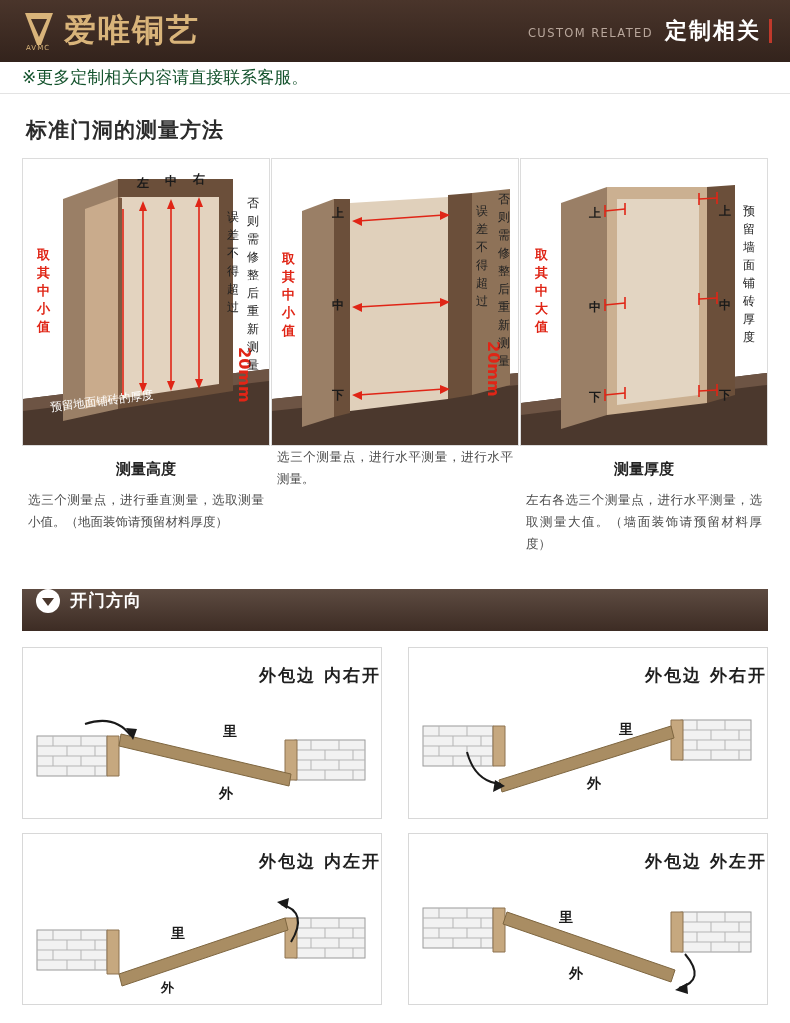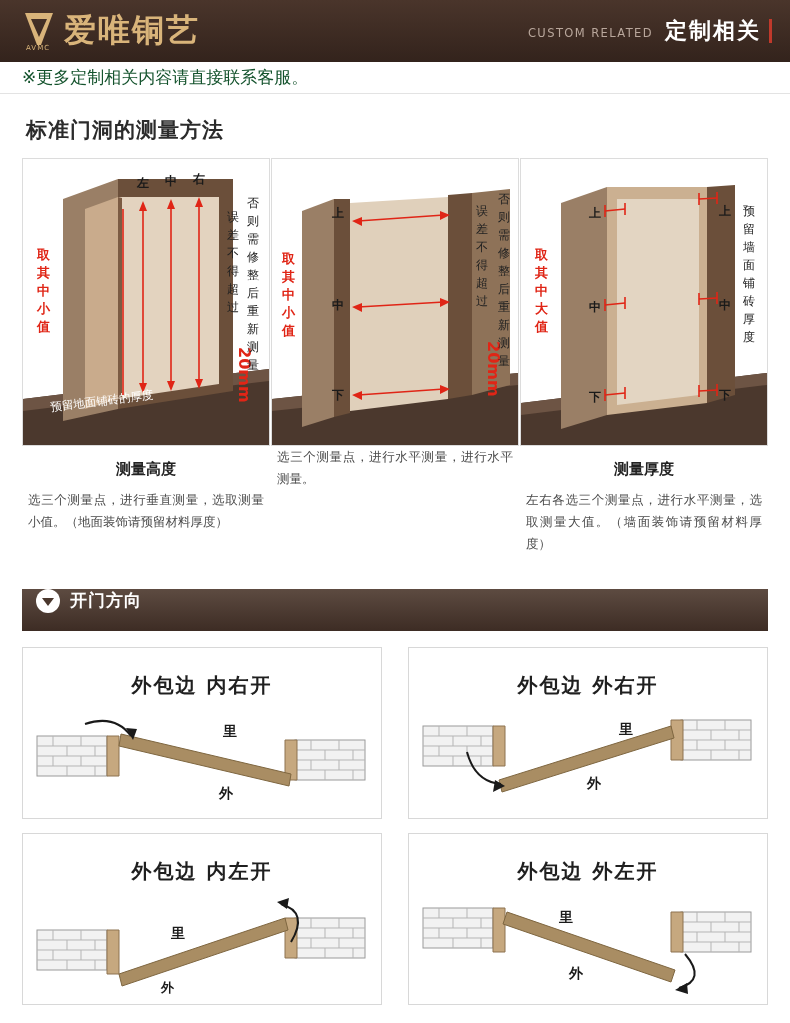--- a/index.html
+++ b/index.html
@@ -83,22 +83,22 @@
 
   
   .dir-grid{
     margin:16px 22px 0;width:746px;display:grid;grid-template-columns:360px 360px;
     grid-gap:14px 26px;
   }
   .dir-cell{
     border:1px solid #d8d8d8;height:172px;position:relative;box-sizing:border-box;background:#fff;
   }
   .dir-cell-title{
-    position:absolute;top:24px;left:0;width:100%;text-align:center;
-    font-size:20px;font-weight:bold;color:#1f1f1f;letter-spacing:2px;
+    position:absolute;top:16px;left:0;width:100%;text-align:right;
+    font-size:17px;font-weight:bold;color:#1f1f1f;letter-spacing:2px;
   }
   svg{overflow:visible;}
 </style>
 </head>
 <body>
 
 <div class="page">
 
   <div class="header">
     <div class="brand">

